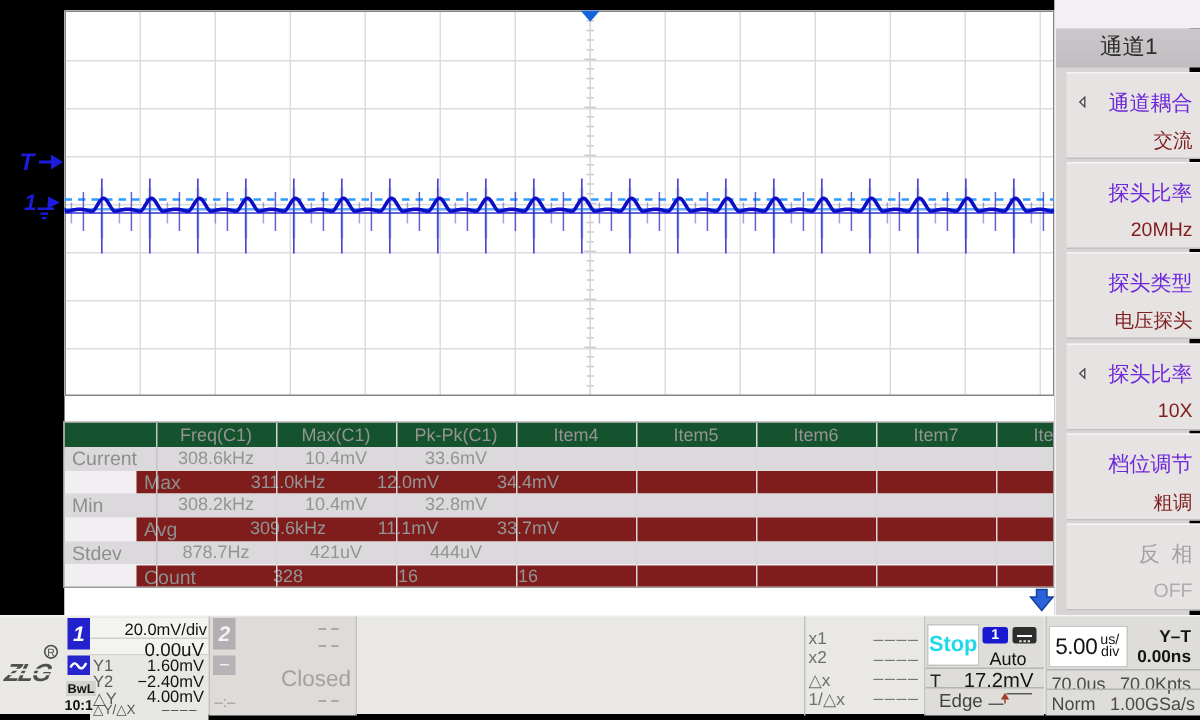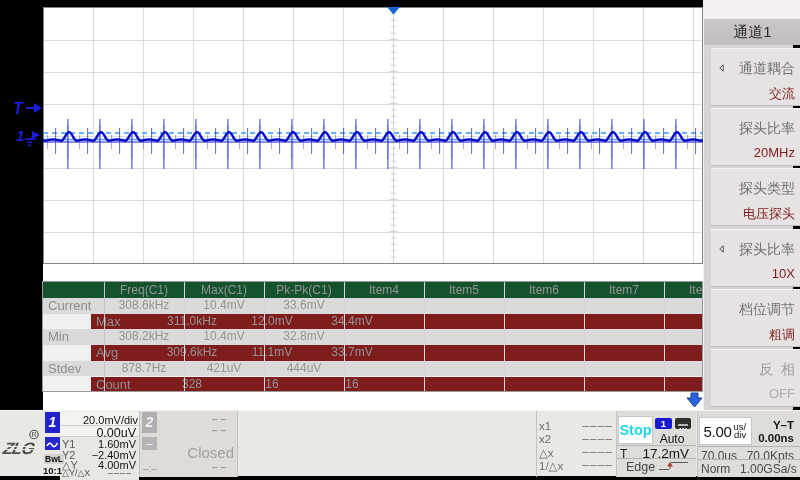--- a/index.html
+++ b/index.html
@@ -24,21 +24,21 @@
   .rhead{background:#14532d;border-bottom:1px solid #c8c8c8;padding-left:46px;}
   
   #strip{left:43px;top:392px;width:660px;height:18px;background:#fff;}
   
   #panel{left:703px;top:0;width:90px;height:410px;background:#d8d4d4;border-left:1px solid #f2f0f2;box-sizing:border-box;}
   #ptop{position:absolute;left:0;top:0;width:97px;height:19px;background:#f3eff3;}
   #ptitle{position:absolute;left:0;top:19px;width:97px;height:26px;background:linear-gradient(#cbc7cb,#c0bcc0);
           color:#2e2e2e;font-size:15px;text-align:center;line-height:26px;}
   .pitem{position:absolute;left:7px;width:90px;height:58px;background:#e7e3e3;
          border-top:1px solid #f5f3f5;border-bottom:1px solid #c2bfc2;box-sizing:border-box;}
-  .plab{position:absolute;right:6px;top:11px;font-size:14px;color:#737373;white-space:nowrap;}
+  .plab{position:absolute;right:6px;top:11px;font-size:14px;color:#6d28d9;white-space:nowrap;}
   .pval{position:absolute;right:6px;top:36px;font-size:13px;color:#7f1d1d;white-space:nowrap;}
   .parr{position:absolute;left:8px;top:15px;}
   .pdis .plab{color:#a09ea0;}
   .pdis .pval{color:#aeacae;}
   
   #bar{left:0;top:410px;width:800px;height:66px;background:#e9e8e4;border-top:1px solid #f6f6f4;box-sizing:border-box;}
   #bar .t{position:absolute;white-space:nowrap;color:#141414;}
   .vline{position:absolute;top:0;width:1px;height:66px;background:#c2c2be;}
   #ch1n{left:45px;top:1px;width:15px;height:21px;background:#2222cc;color:#fff;
         font-style:italic;font-weight:bold;font-size:14px;text-align:center;line-height:21px;}

